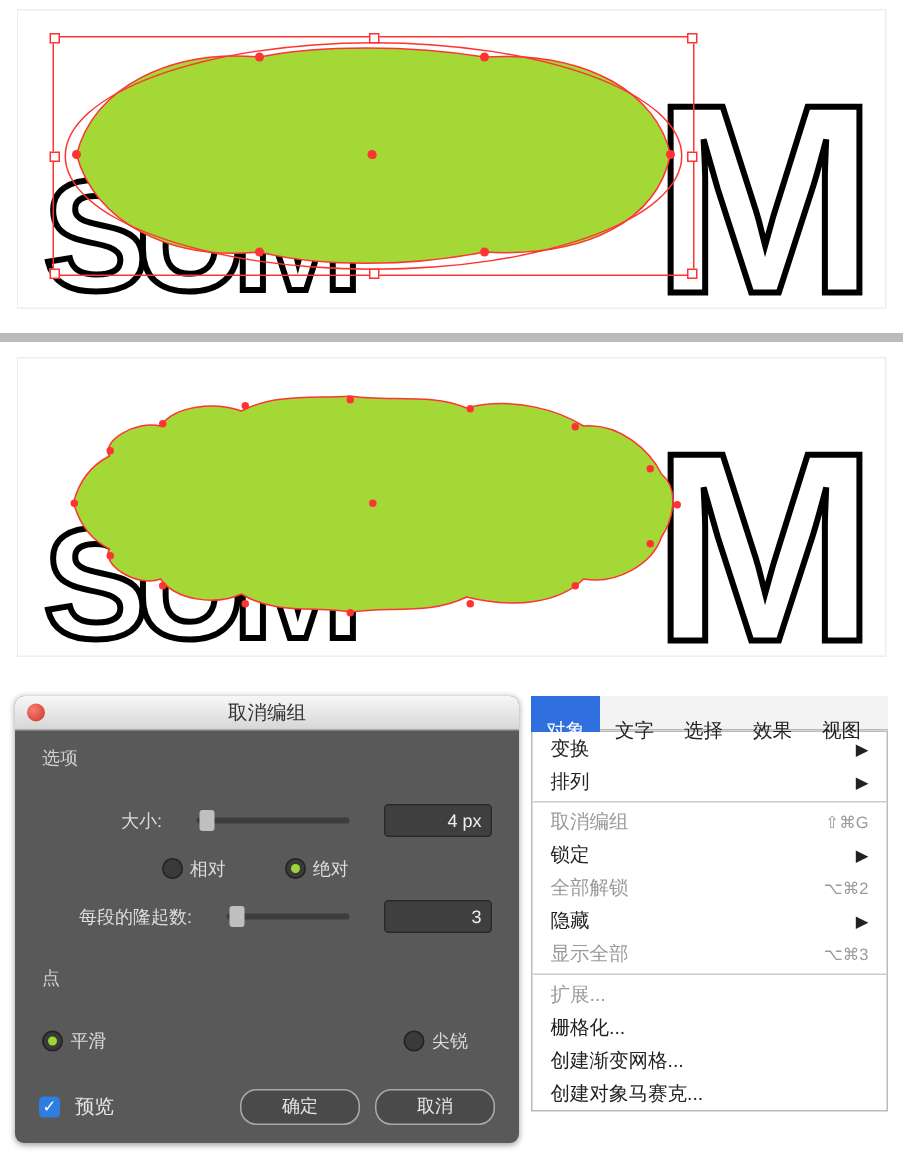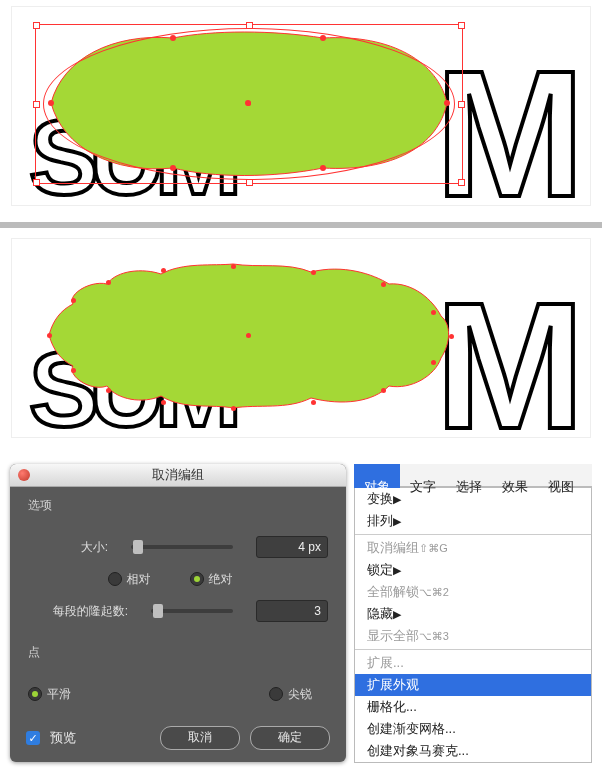--- a/index.html
+++ b/index.html
@@ -34,21 +34,21 @@
   .radio.on .dot::after{content:"";position:absolute;inset:3px;background:#9dd437;border-radius:50%}
   .dlg-foot{position:absolute;left:0;right:0;bottom:12px;display:flex;align-items:center;gap:10px;padding:0 16px}
   .chk{width:14px;height:14px;border-radius:3px;background:#2f7de0;display:inline-flex;align-items:center;justify-content:center;color:#fff;font-size:11px;line-height:1}
   .btn{width:78px;height:22px;border:1px solid #aaa;border-radius:11px;background:#4a4a4a;color:#e6e6e6;text-align:center;line-height:20px;font-size:12px}
   
   .menu{flex:1;background:#fff}
   .mbar{display:flex;height:22px;border-bottom:1px solid #bbb;background:#f3f3f3}
   .mbar .mi{padding:12px 10px;line-height:22px;font-size:13px;color:#222}
   .mbar .mi.active{background:#2f6fe0;color:#fff}
   .dd{border:1px solid #bbb;background:#fff}
-  .dd .it{display:flex;align-items:center;height:22px;padding:0 12px;font-size:13px;color:#222}
+  .dd .it{display:flex;justify-content:space-between;align-items:center;height:22px;padding:0 12px;font-size:13px;color:#222}
   .dd .it.dim{color:#9a9a9a}
   .dd .it.hi{background:#2f6fe0;color:#fff}
   .dd .sepline{height:1px;background:#ccc;margin:2px 0}
   .arr{font-size:11px;color:inherit}
 </style>
 </head>
 <body>
 <div class="page">
 
 <div class="canvas">
@@ -157,22 +157,22 @@
         <label class="radio">
               <span class="dot"></span>
               <span>尖锐</span>
             </label>
       </div>
     </div>
     <div class="dlg-foot">
       <span class="chk">✓</span>
       <span>预览</span>
       <div style="flex:1"></div>
+      <div class="btn">确定</div>
       <div class="btn">取消</div>
-      <div class="btn">确定</div>
     </div>
   </div>
 
   <div class="menu">
     <div class="mbar" id="mbar">
           <div class="mi active">对象</div>
           <div class="mi">文字</div>
           <div class="mi">选择</div>
           <div class="mi">效果</div>
           <div class="mi">视图</div>
@@ -205,24 +205,20 @@
           </div>
           <div class="it dim">
             <span>显示全部</span>
             <span class="arr">⌥⌘3</span>
           </div>
           <div class="sepline"></div>
           <div class="it dim">
             <span>扩展...</span>
             <span class="arr"></span>
           </div>
-          <div class="it hi">
-            <span>扩展外观</span>
-            <span class="arr"></span>
-          </div>
           <div class="it">
             <span>栅格化...</span>
             <span class="arr"></span>
           </div>
           <div class="it">
             <span>创建渐变网格...</span>
             <span class="arr"></span>
           </div>
           <div class="it">
             <span>创建对象马赛克...</span>

